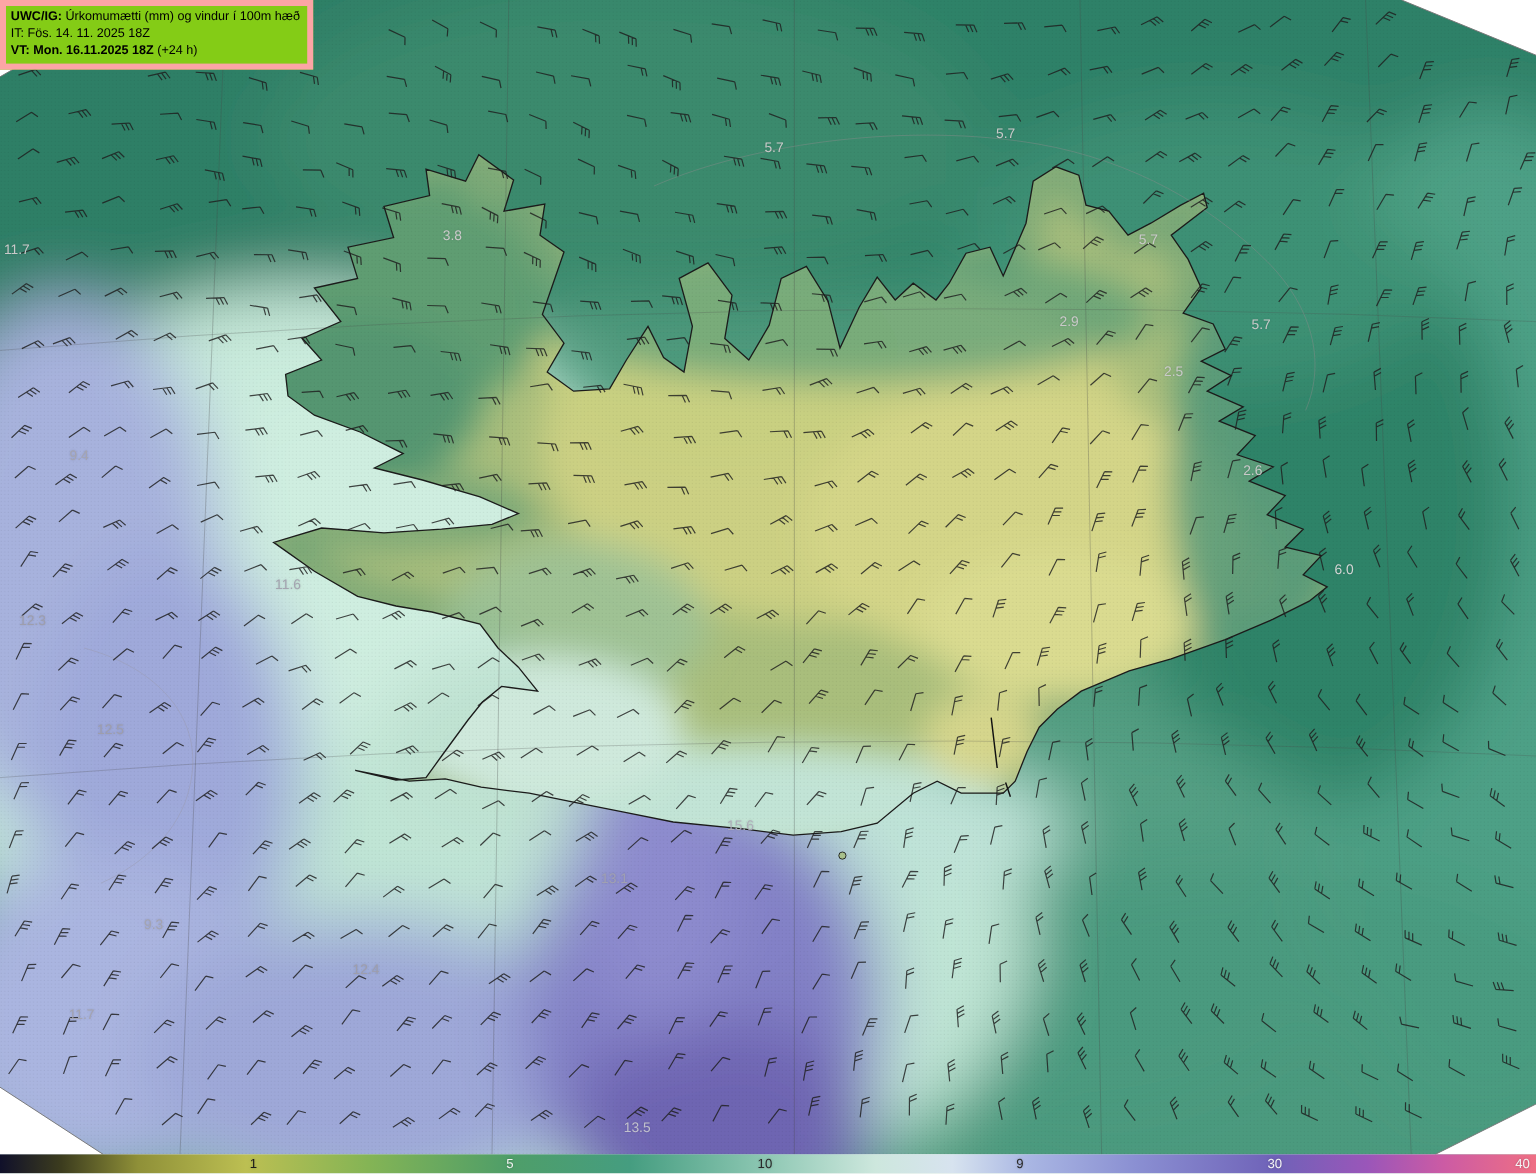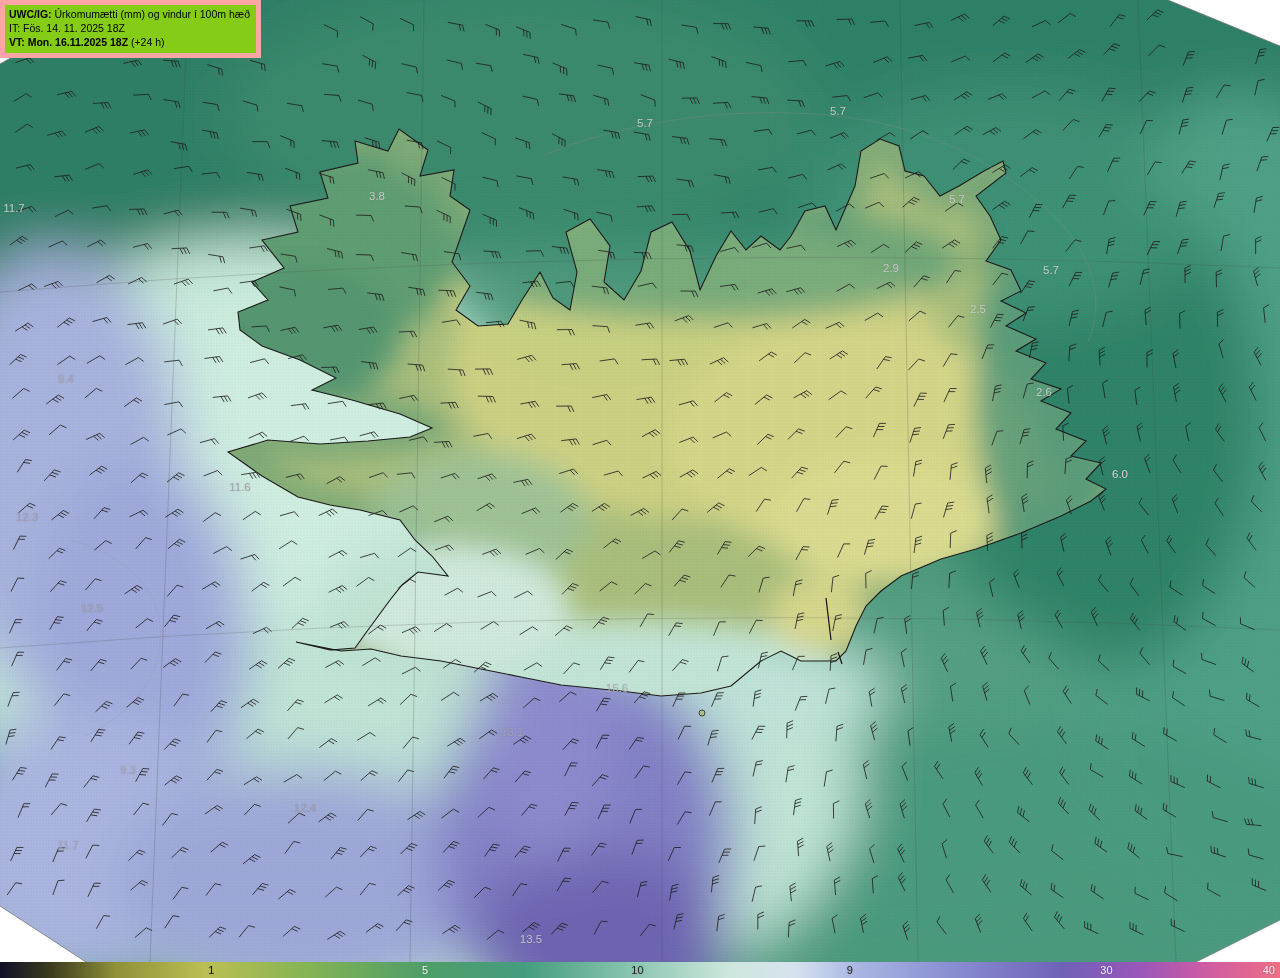--- a/index.html
+++ b/index.html
@@ -141,16 +141,16 @@
     <div class="lg-line"><b>UWC/IG:</b><span> Úrkomumætti (mm) og vindur í 100m hæð</span></div>
     <div class="lg-line">IT: Fös. 14. 11. 2025 18Z</div>
     <div class="lg-line"><b><span>VT: </span><span>Mon. 16.11.2025 18Z</span></b><span> (+24 h)</span></div>
   </div>
 
   <div id="colorbar" style="background: linear-gradient(to right, rgb(16, 16, 42) 0%, rgb(60, 60, 30) 4%, rgb(143, 144, 56) 9%, rgb(188, 191, 82) 16%, rgb(132, 180, 85) 24%, rgb(79, 158, 104) 33%, rgb(69, 157, 128) 41%, rgb(143, 200, 180) 50%, rgb(205, 231, 221) 57%, rgb(215, 227, 239) 62%, rgb(169, 182, 227) 67%, rgb(138, 143, 210) 74%, rgb(111, 98, 184) 83%, rgb(154, 86, 185) 89%, rgb(204, 91, 164) 94%, rgb(239, 111, 132) 100%);">
       <span class="cb-tick" style="left: 16.5%; color: rgb(27, 27, 27);">1</span>
       <span class="cb-tick" style="left: 33.2%; color: rgb(244, 244, 244);">5</span>
       <span class="cb-tick" style="left: 49.8%; color: rgb(42, 42, 42);">10</span>
       <span class="cb-tick" style="left: 66.4%; color: rgb(42, 42, 42);">9</span>
-      <span class="cb-tick" style="left: 83%; color: rgb(244, 244, 244); margin-left: 44px;">30</span>
+      <span class="cb-tick" style="left: 83%; color: rgb(244, 244, 244);">30</span>
       <span class="cb-tick end" style="left: 99.6%; color: rgb(244, 244, 244);">40</span>
     </div>
 </div>
 
 </body></html>

